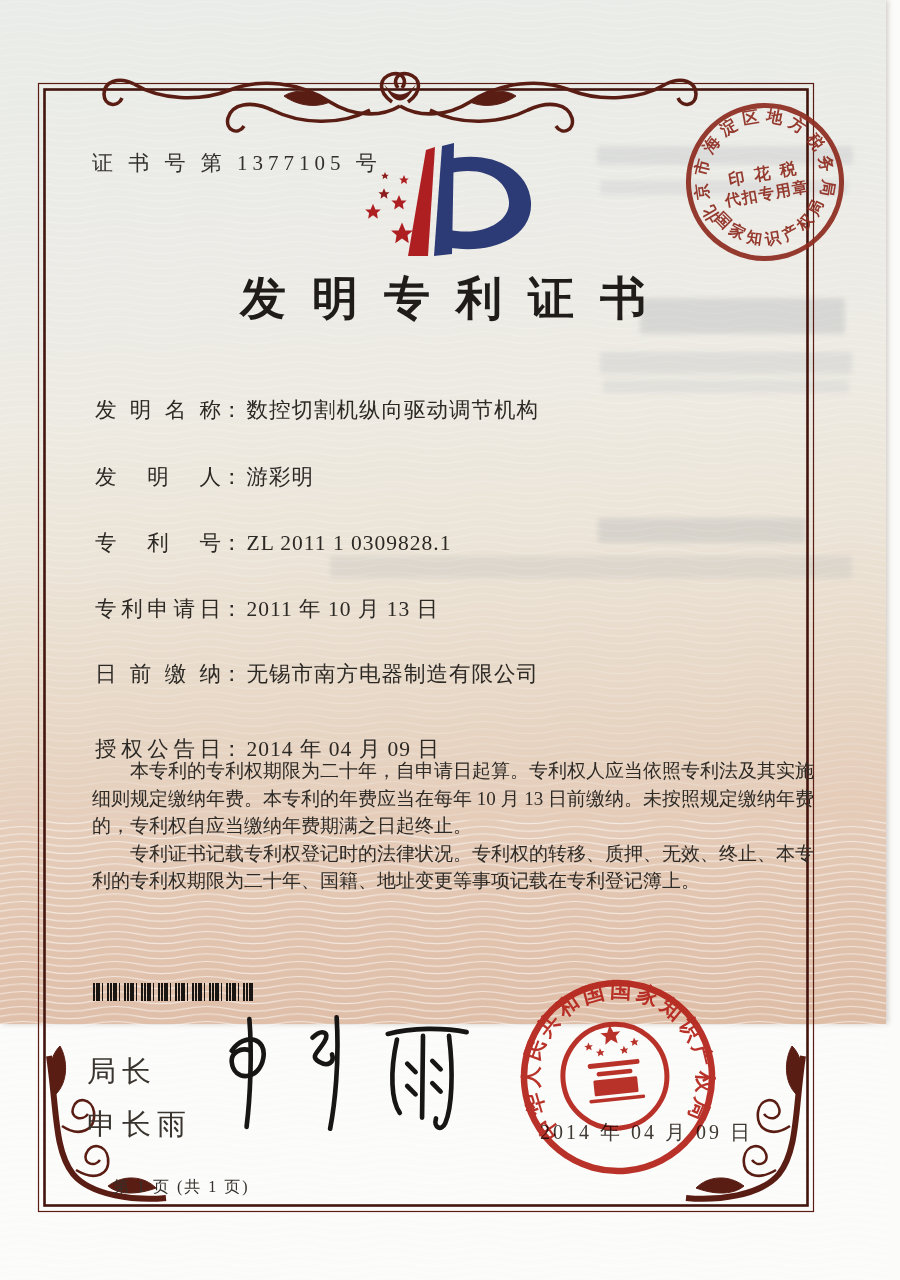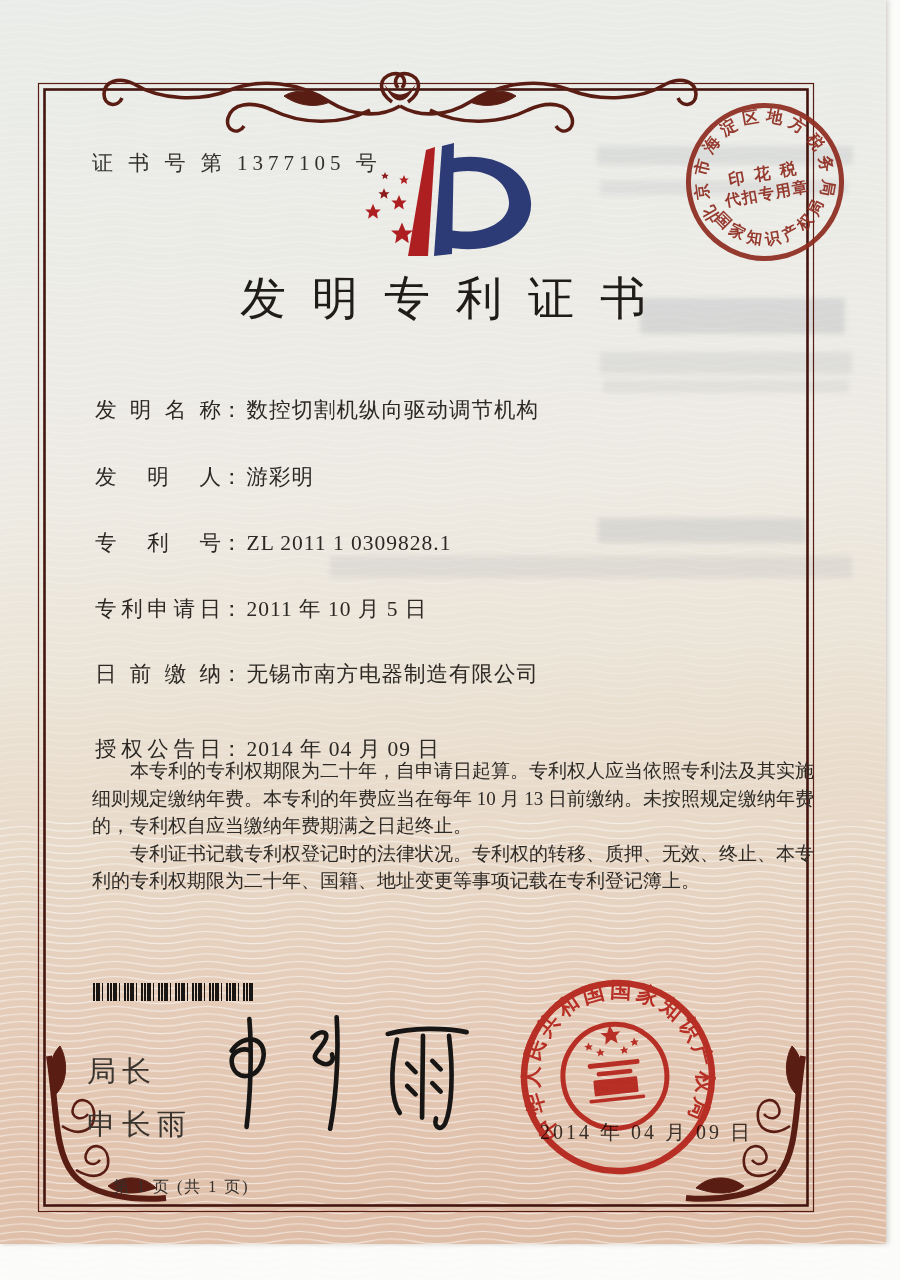--- a/index.html
+++ b/index.html
@@ -4,41 +4,41 @@
 <style>
   html,body{margin:0;padding:0;}
   body{
     width:900px;height:1280px;position:relative;overflow:hidden;
     background:#fbfbf9;
     font-family:"Liberation Serif","DejaVu Serif",serif;
     color:#2a2622;
   }
   
   .paper{
-    position:absolute;left:0;top:0;width:886px;height:1244px;
+    position:absolute;left:0;top:0;width:886px;height:1024px;
     background:linear-gradient(177deg,
       #e9ece8 0%, #ecebe6 26%, #edeae2 40%, #ebe3d6 54%,
       #e8d9c8 66%, #e5cdba 78%, #e1c3ae 90%, #debda6 100%);
     box-shadow:2px 0 5px rgba(90,70,60,.25);
   }
   .waves{position:absolute;left:0;top:0;pointer-events:none;}
   
   .frame-svg{position:absolute;left:0;top:0;pointer-events:none;}
   
   .ghost{position:absolute;background:#8d95a0;border-radius:2px;
          filter:blur(2.5px);}
   
   .cert-number{
     position:absolute;left:92px;top:149px;font-size:21px;
     letter-spacing:5px;color:#33302c;
   }
   .logo{position:absolute;left:342px;top:130px;}
   .title{
     position:absolute;left:0;top:268px;width:886px;text-align:center;
-    font-size:46px;font-weight:normal;letter-spacing:26px;text-indent:26px;
+    font-size:46px;font-weight:bold;letter-spacing:26px;text-indent:26px;
     color:#1f1c1a;
   }
   .field-row{position:absolute;left:95px;font-size:21.5px;color:#2c2925;
     white-space:nowrap;}
   .f-label{display:inline-block;width:126px;text-align:justify;
     text-align-last:justify;vertical-align:top;}
   .f-colon{display:inline-block;margin-right:4px;}
   .f-value{letter-spacing:1px;}
   .f-r0{top:395px}.f-r1{top:462px}.f-r2{top:528px}
   .f-r3{top:594px}.f-r4{top:659px}.f-r5{top:734px}
@@ -149,21 +149,21 @@
   <div class="field-row f-r0">
     <span class="f-label">发明名称</span><span class="f-colon">：</span><span class="f-value">数控切割机纵向驱动调节机构</span>
   </div>
   <div class="field-row f-r1">
     <span class="f-label">发明人</span><span class="f-colon">：</span><span class="f-value">游彩明</span>
   </div>
   <div class="field-row f-r2">
     <span class="f-label">专利号</span><span class="f-colon">：</span><span class="f-value">ZL 2011 1 0309828.1</span>
   </div>
   <div class="field-row f-r3">
-    <span class="f-label">专利申请日</span><span class="f-colon">：</span><span class="f-value">2011 年 10 月 5 日</span>
+    <span class="f-label">专利申请日</span><span class="f-colon">：</span><span class="f-value">2011 年 10 月 13 日</span>
   </div>
   <div class="field-row f-r4">
     <span class="f-label">日前缴纳</span><span class="f-colon">：</span><span class="f-value">无锡市南方电器制造有限公司</span>
   </div>
   <div class="field-row f-r5">
     <span class="f-label">授权公告日</span><span class="f-colon">：</span><span class="f-value">2014 年 04 月 09 日</span>
   </div>
 
   <div class="paragraphs">
     <p>本专利的专利权期限为二十年，自申请日起算。专利权人应当依照专利法及其实施细则规定缴纳年费。本专利的年费应当在每年 10 月 13 日前缴纳。未按照规定缴纳年费的，专利权自应当缴纳年费期满之日起终止。</p>

